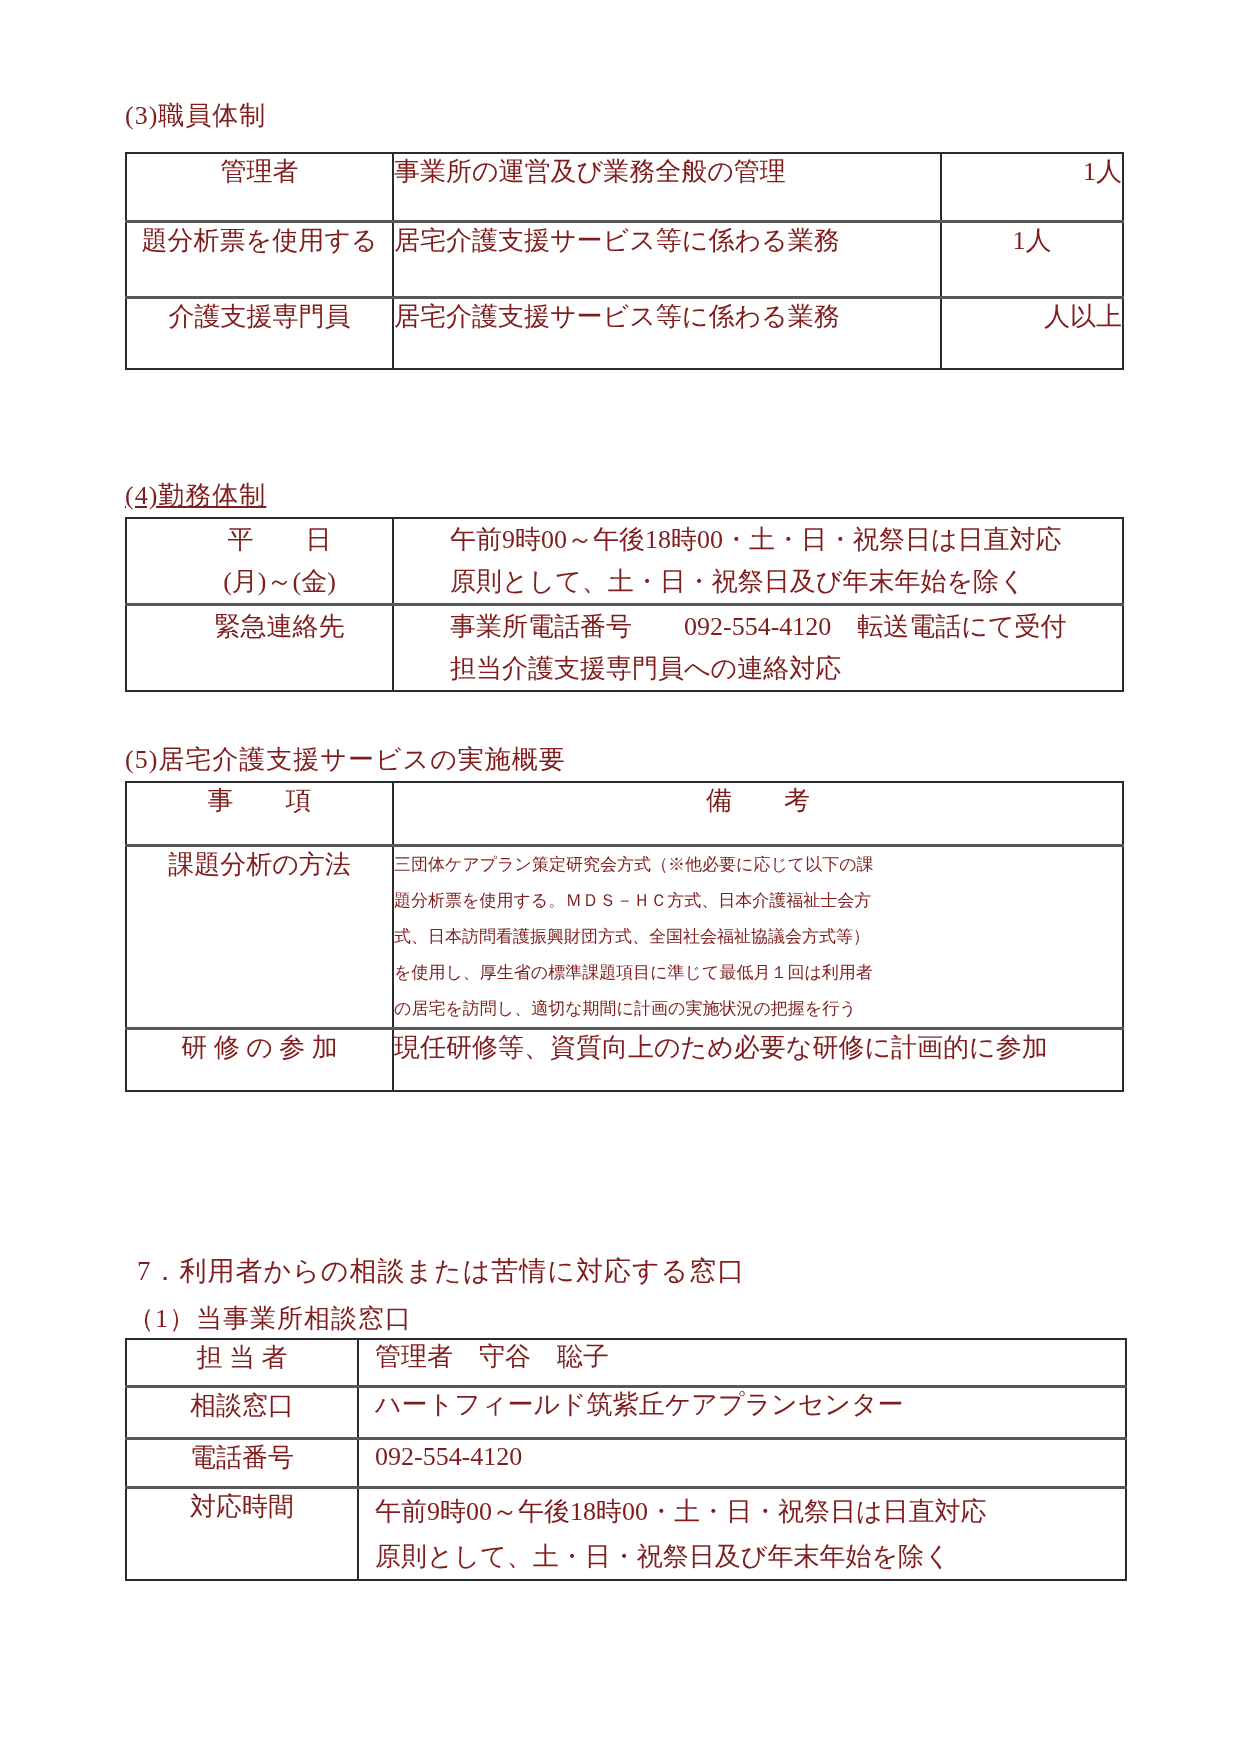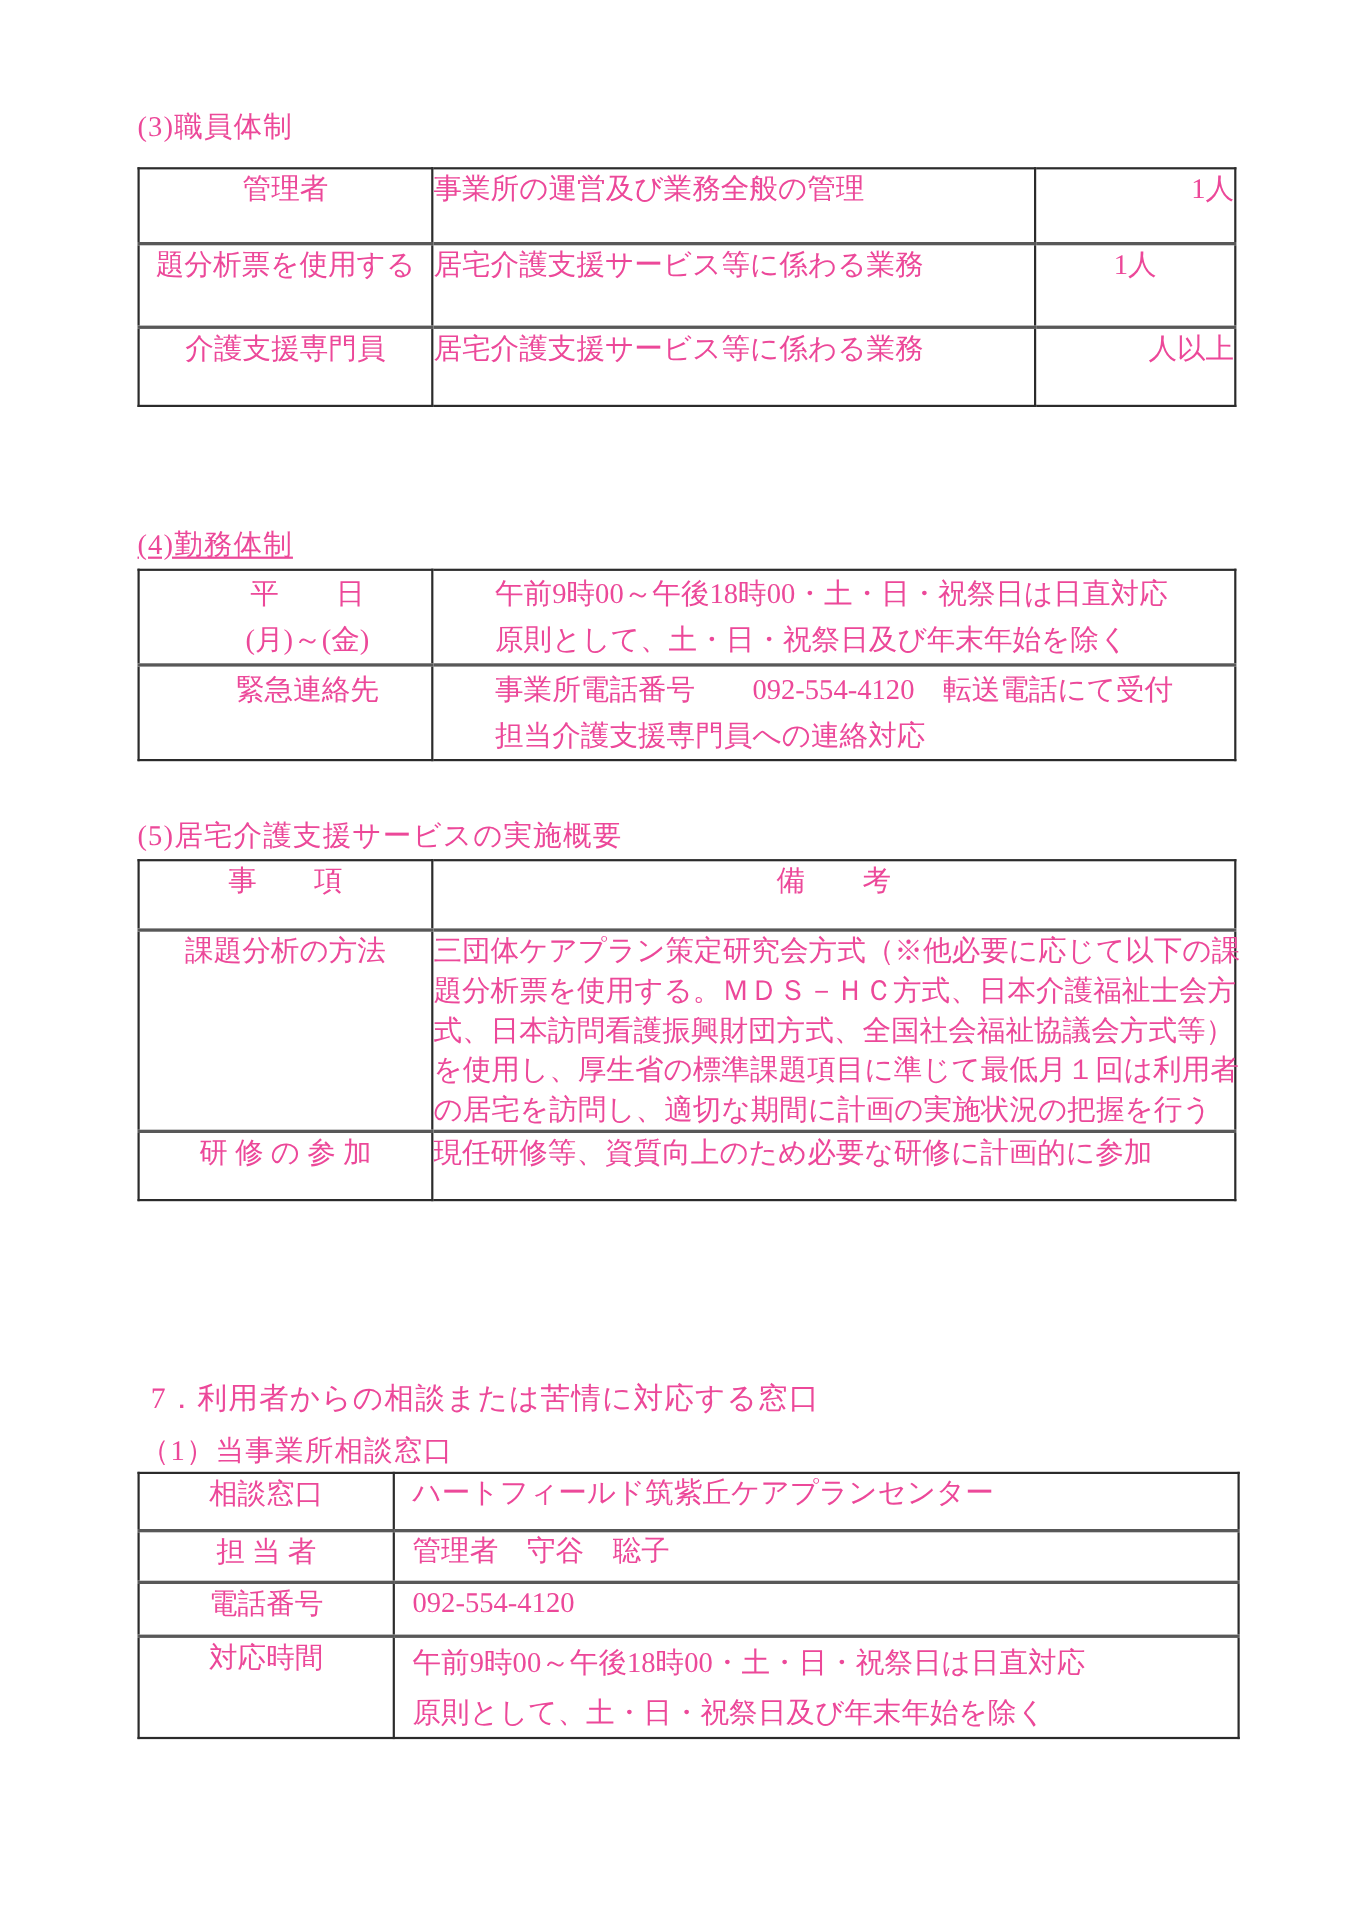--- a/index.html
+++ b/index.html
@@ -1,21 +1,21 @@
 <!DOCTYPE html>
 <html><head>
 <meta charset="utf-8">
 <style>
   html,body{margin:0;padding:0;background:#888;}
   .page{
     position:relative;
     width:1241px;height:1755px;
     background:#ffffff;
     font-family:"Liberation Serif","DejaVu Serif",serif;
-    color:#ec4899;
+    color:#7f1d1d;
     overflow:hidden;
   }
   .heading{
     position:absolute;
     font-size:26px;
     white-space:nowrap;
     letter-spacing:1px;
   }
   table.tbl{
     position:absolute;
@@ -47,21 +47,21 @@
   .h-staff{left:125px;top:98px;}
   .h-work{left:125px;top:478px;text-decoration:underline;}
   .h-overview{left:125px;top:742px;}
   .h-complaint{left:137px;top:1253px;font-size:27px;}
   .h-complaint-sub{left:128px;top:1301px;}
   
   .pt6{padding-top:6px;}.pt8{padding-top:8px;}.pt9{padding-top:9px;}
   .pt10{padding-top:10px;}.pt12{padding-top:12px;}.pt14{padding-top:14px;}.pt22{padding-top:22px;}.pt26{padding-top:26px;}
   .t2 .line{line-height:42px;padding-left:40px;}
   .t2 .txt{padding-left:16px;}
-  .note-cell{padding-left:12px;padding-right:2px;font-size:26px;margin-left:13px;}
+  .note-cell{padding-left:12px;padding-right:2px;font-size:17px;margin-left:13px;}
   .note-cell .line{line-height:36px;}
   .single-note{font-size:26px;padding-left:14px;margin-left:40px;}
   .t4 .txt{padding-left:16px;}
   .t4 .line{line-height:45px;}
 </style>
 </head>
 <body>
 
 <div class="page">
 
@@ -153,30 +153,30 @@
 
   <div class="heading h-complaint">7．利用者からの相談または苦情に対応する窓口</div>
   <div class="heading h-complaint-sub">（1）当事業所相談窓口</div>
 
   <table class="tbl t4">
     <colgroup>
         <col style="width:232px">
         <col style="width:768px">
       </colgroup>
     <tbody>
-        <tr style="height:52px">
+        <tr style="height:47px">
+      <td class="lbl pt8">担 当 者</td>
+      <td class="txt pt8">
+        <div class="line" style="line-height:34px">管理者　守谷　聡子</div>
+      </td>
+    </tr>
+    <tr style="height:52px">
       <td class="lbl pt9">相談窓口</td>
       <td class="txt pt9">
         <div class="line" style="line-height:34px">ハートフィールド筑紫丘ケアプランセンター</div>
-      </td>
-    </tr>
-    <tr style="height:47px">
-      <td class="lbl pt8">担 当 者</td>
-      <td class="txt pt8">
-        <div class="line" style="line-height:34px">管理者　守谷　聡子</div>
       </td>
     </tr>
     <tr style="height:49px">
       <td class="lbl pt9">電話番号</td>
       <td class="txt pt9">
         <div class="line" style="line-height:34px">092-554-4120</div>
       </td>
     </tr>
     <tr style="height:84px">
       <td class="lbl pt9">対応時間</td>

